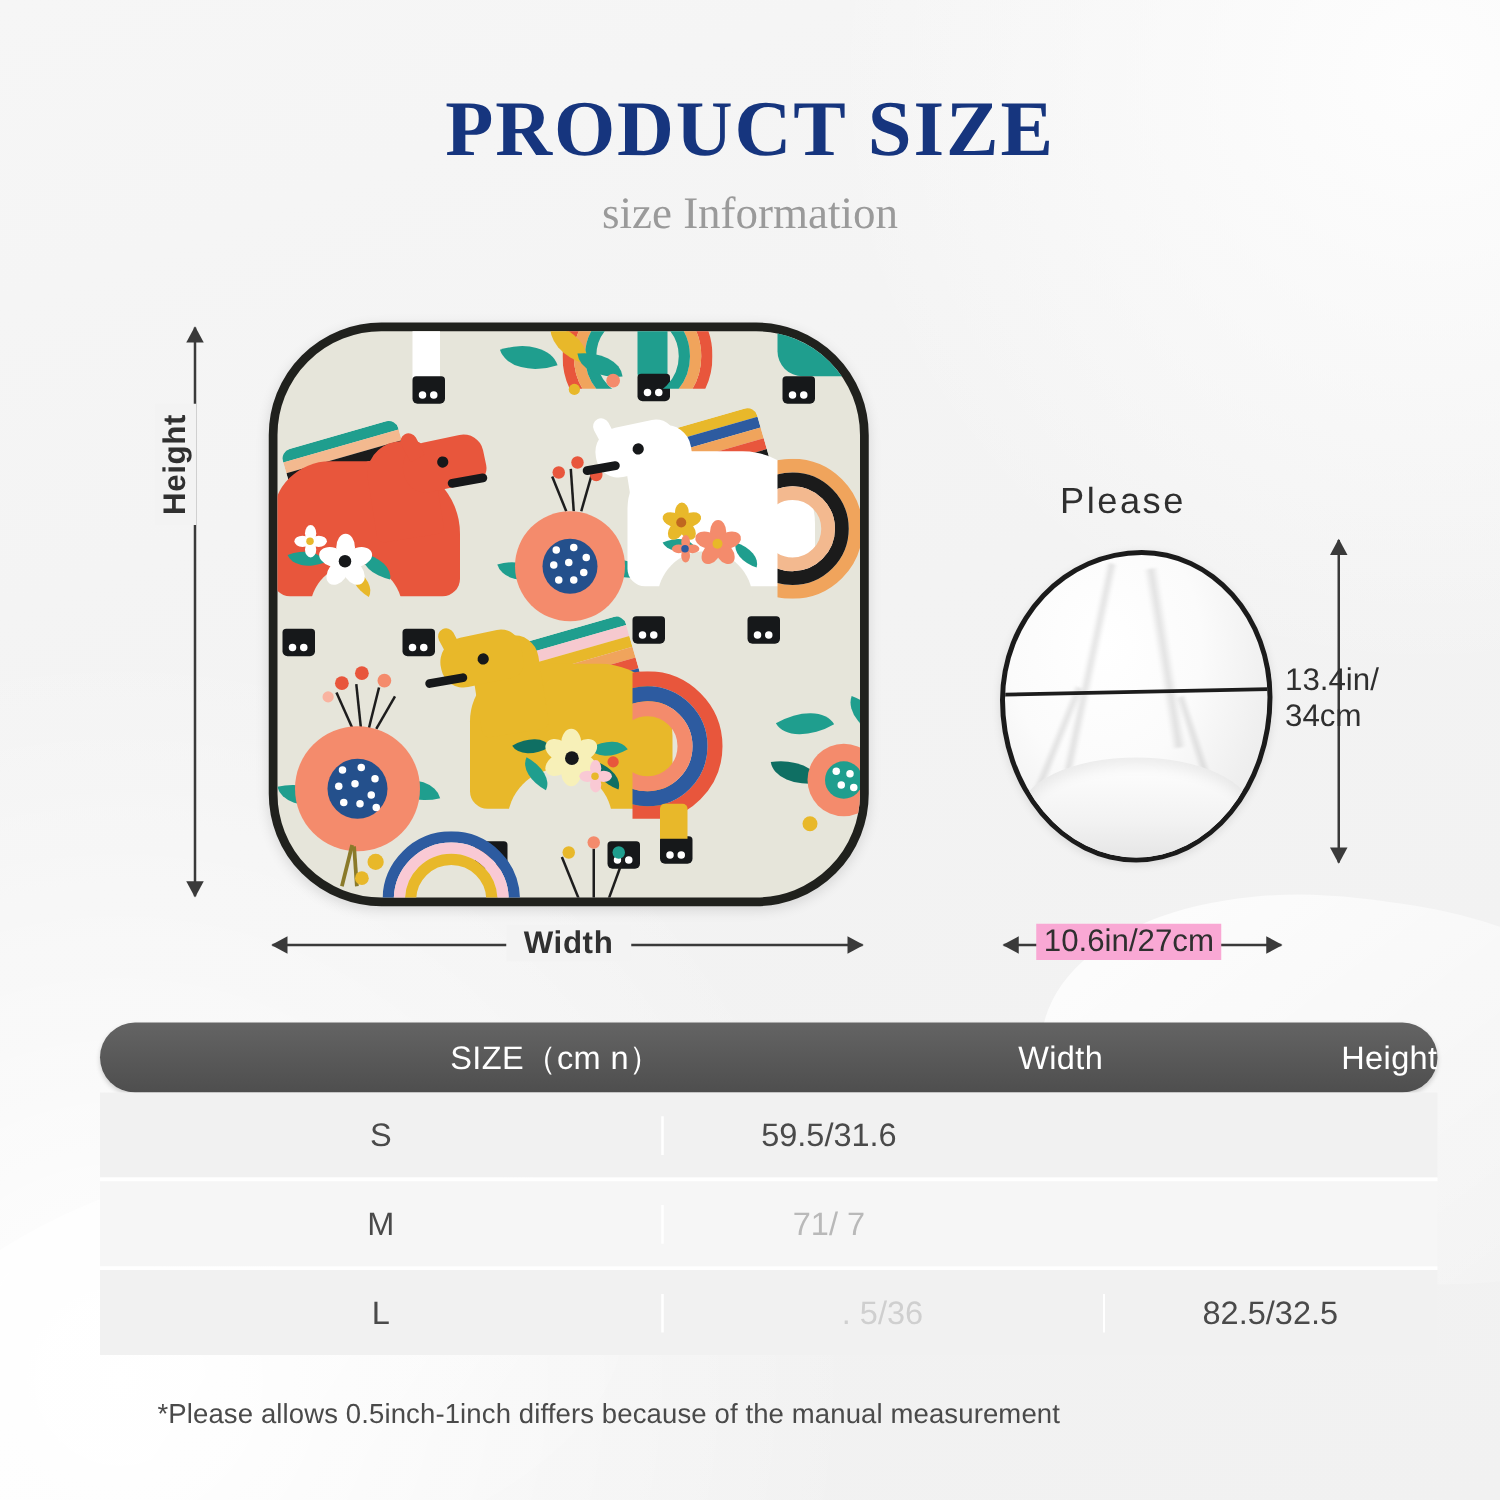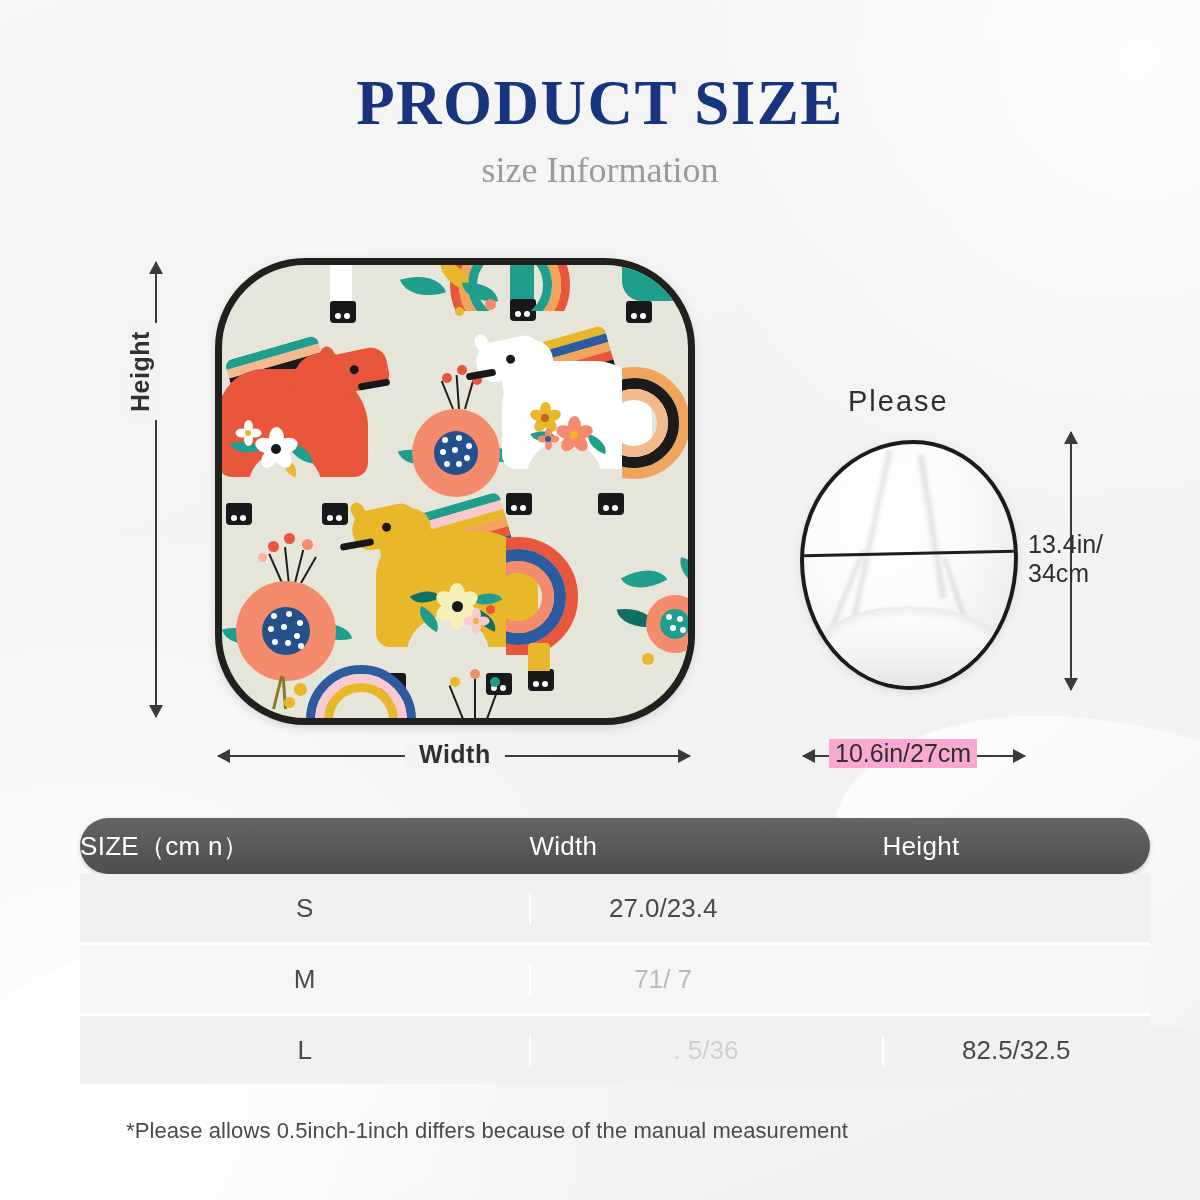--- a/index.html
+++ b/index.html
@@ -218,21 +218,21 @@
 
   
   .table { position:absolute; left:80px; top:818px; width:1070px; }
   .thead {
     display:flex; height:56px; align-items:center;
     background:linear-gradient(180deg,#646464 0%, #585858 55%, #4e4e4e 100%);
     border-radius:28px;
     color:#fff;
     box-shadow:0 2px 4px rgba(0,0,0,.18);
   }
-  .thead > div { text-align:left; font-size:26px; letter-spacing:.3px; }
+  .thead > div { text-align:right; font-size:26px; letter-spacing:.3px; }
   .c1 { width:42%; } .c2 { width:33%; } .c3 { width:25%; }
   .trow {
     display:flex; height:68px; align-items:center;
     font-size:26px; color:#4a4a4a;
   }
   .trow > div { text-align:center; }
   .trow.odd  { background:#f1f1f1; }
   .trow.even { background:#f6f6f6; }
   .trow > div + div { box-shadow:inset 2px 0 0 #ffffff; }
   .trow + .trow { border-top:3px solid #ffffff; }
@@ -549,21 +549,21 @@
 
 <div class="table">
   <div class="thead">
     <div class="c1">SIZE（cm  n）</div>
     <div class="c2">Width</div>
     <div class="c3">Height</div>
   </div>
 
   <div class="trow odd">
     <div class="c1">S</div>
-    <div class="c3">27.0/23.4</div>
+    <div class="c3">59.5/31.6</div>
   </div>
 
   <div class="trow even">
     <div class="c1">M</div>
     <div class="c3 faded-a">71/ 7</div>
   </div>
 
   <div class="trow odd">
     <div class="c1">L</div>
     <div class="c2 faded-b">. 5/36</div>

